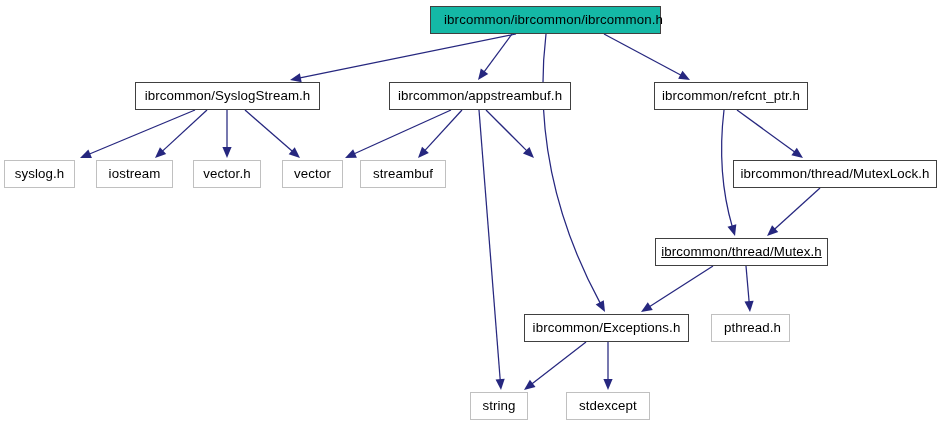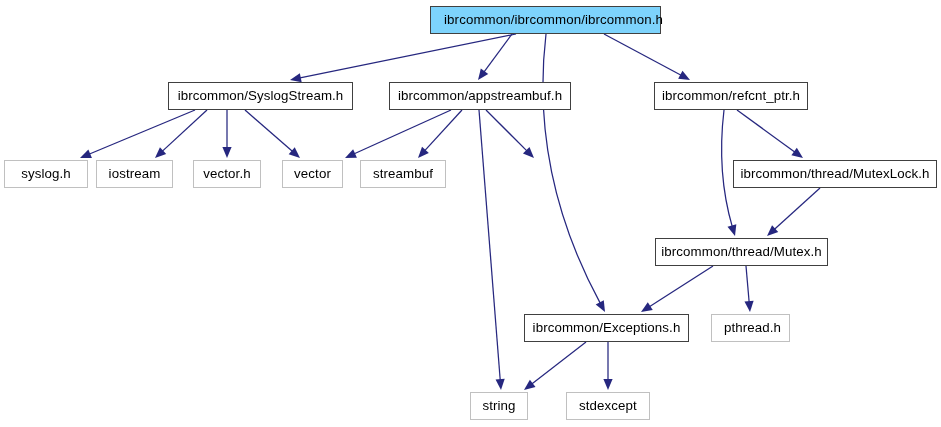--- a/index.html
+++ b/index.html
@@ -38,21 +38,21 @@
     font-size: 13.3px;
     line-height: 1;
     letter-spacing: 0.1px;
     height: 28px;
     z-index: 3;
   }
   .node.internal {
     border: 1.3px solid #404040;
   }
   .node.root {
-    background: #7dd3fc;
+    background: #14b8a6;
     border: 1.3px solid #404040;
     padding-left: 16px;
   }
   .node-label {
     display: block;
     padding: 0 8px;
     pointer-events: none;
   }
 </style>
 </head>
@@ -95,48 +95,48 @@
       <path d="M746,266 L749.2203334527164,303.03383470623885" stroke="#26277f" stroke-width="1.25" fill="none"></path>
       <polygon points="750,312 744.4643675142866,301.43984976512576 753.6297809256869,300.6428572945692" fill="#26277f"></polygon>
       <path d="M586,342 L531.1165133685253,384.49044126307723" stroke="#26277f" stroke-width="1.25" fill="none"></path>
       <polygon points="524,390 529.8819640959925,379.6287658220704 535.5139574715135,386.9034239321184" fill="#26277f"></polygon>
       <path d="M608,342 L608,381" stroke="#26277f" stroke-width="1.25" fill="none"></path>
       <polygon points="608,390 603.4,379 612.6,379" fill="#26277f"></polygon>
     </svg>
 <div class="node root" style="left: 430px; top: 6px; width: 231px;">
       <span class="node-label">ibrcommon/ibrcommon/ibrcommon.h</span>
     </div>
-    <div class="node internal" style="left: 135px; top: 82px; width: 185px; margin-left: 33px;">
+    <div class="node internal" style="left: 135px; top: 82px; width: 185px;">
       <span class="node-label">ibrcommon/SyslogStream.h</span>
     </div>
     <div class="node internal" style="left: 389px; top: 82px; width: 182px;">
       <span class="node-label">ibrcommon/appstreambuf.h</span>
     </div>
     <div class="node internal" style="left: 654px; top: 82px; width: 154px;">
       <span class="node-label">ibrcommon/refcnt_ptr.h</span>
     </div>
-    <div class="node system" style="left: 4px; top: 160px; width: 84px;">
+    <div class="node system" style="left: 4px; top: 160px; width: 71px;">
       <span class="node-label">syslog.h</span>
     </div>
     <div class="node system" style="left: 96px; top: 160px; width: 77px;">
       <span class="node-label">iostream</span>
     </div>
     <div class="node system" style="left: 193px; top: 160px; width: 68px;">
       <span class="node-label">vector.h</span>
     </div>
     <div class="node system" style="left: 282px; top: 160px; width: 61px;">
       <span class="node-label">vector</span>
     </div>
     <div class="node system" style="left: 360px; top: 160px; width: 86px;">
       <span class="node-label">streambuf</span>
     </div>
     <div class="node internal" style="left: 733px; top: 160px; width: 204px;">
       <span class="node-label">ibrcommon/thread/MutexLock.h</span>
     </div>
-    <div class="node internal" style="left: 655px; top: 238px; width: 173px;">
+    <div class="node internal" style="left: 655px; top: 238px; width: 173px; text-decoration: underline;">
       <span class="node-label">ibrcommon/thread/Mutex.h</span>
     </div>
     <div class="node internal" style="left: 524px; top: 314px; width: 165px;">
       <span class="node-label">ibrcommon/Exceptions.h</span>
     </div>
     <div class="node system" style="left: 711px; top: 314px; width: 79px; justify-content: flex-end;">
       <span class="node-label">pthread.h</span>
     </div>
     <div class="node system" style="left: 470px; top: 392px; width: 58px;">
       <span class="node-label">string</span>

